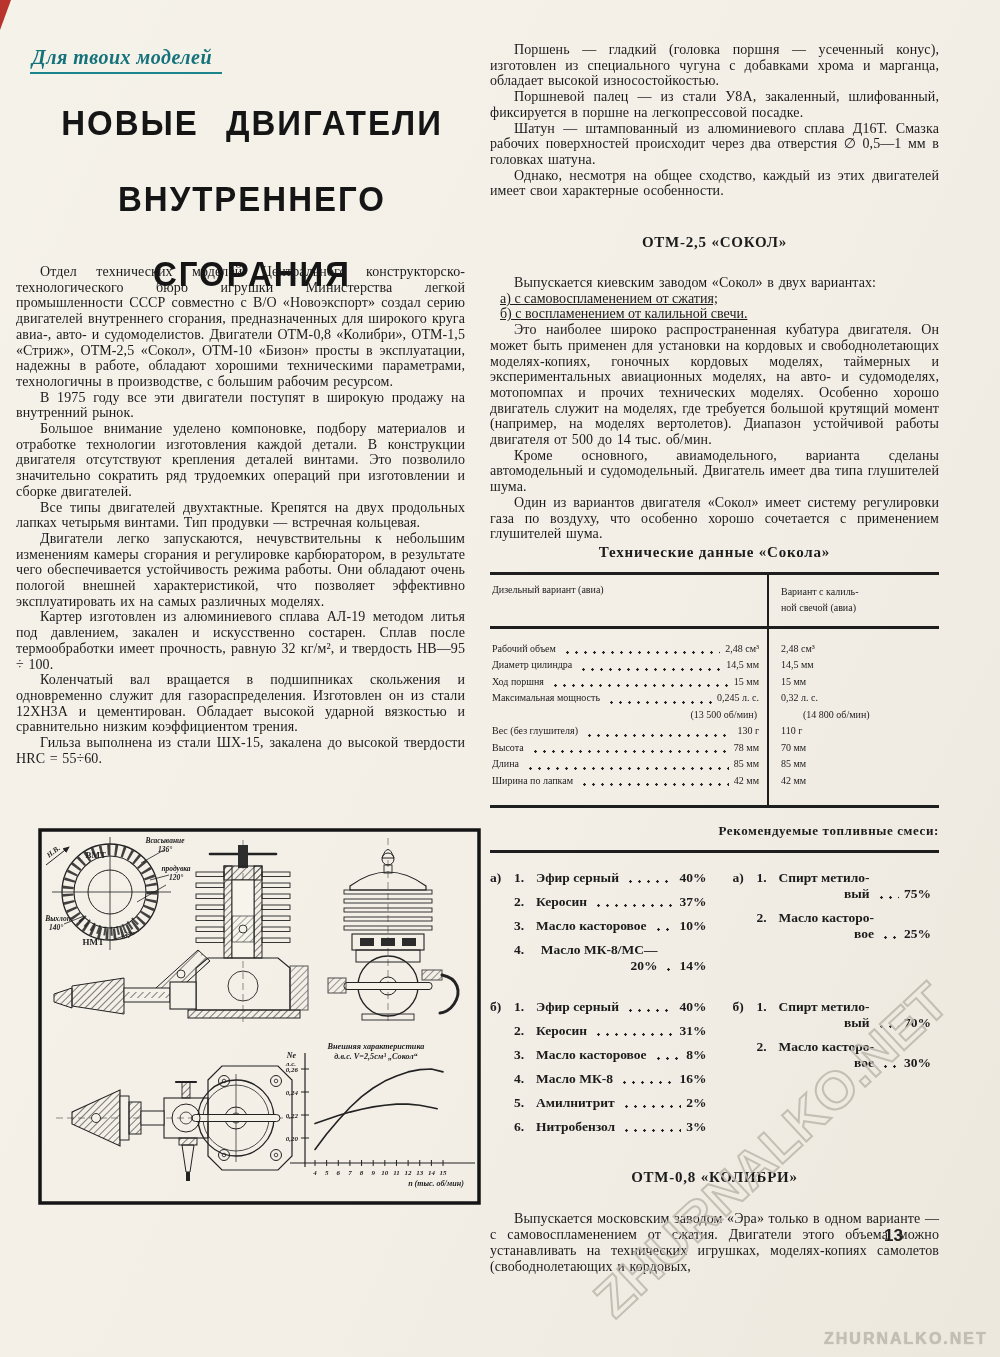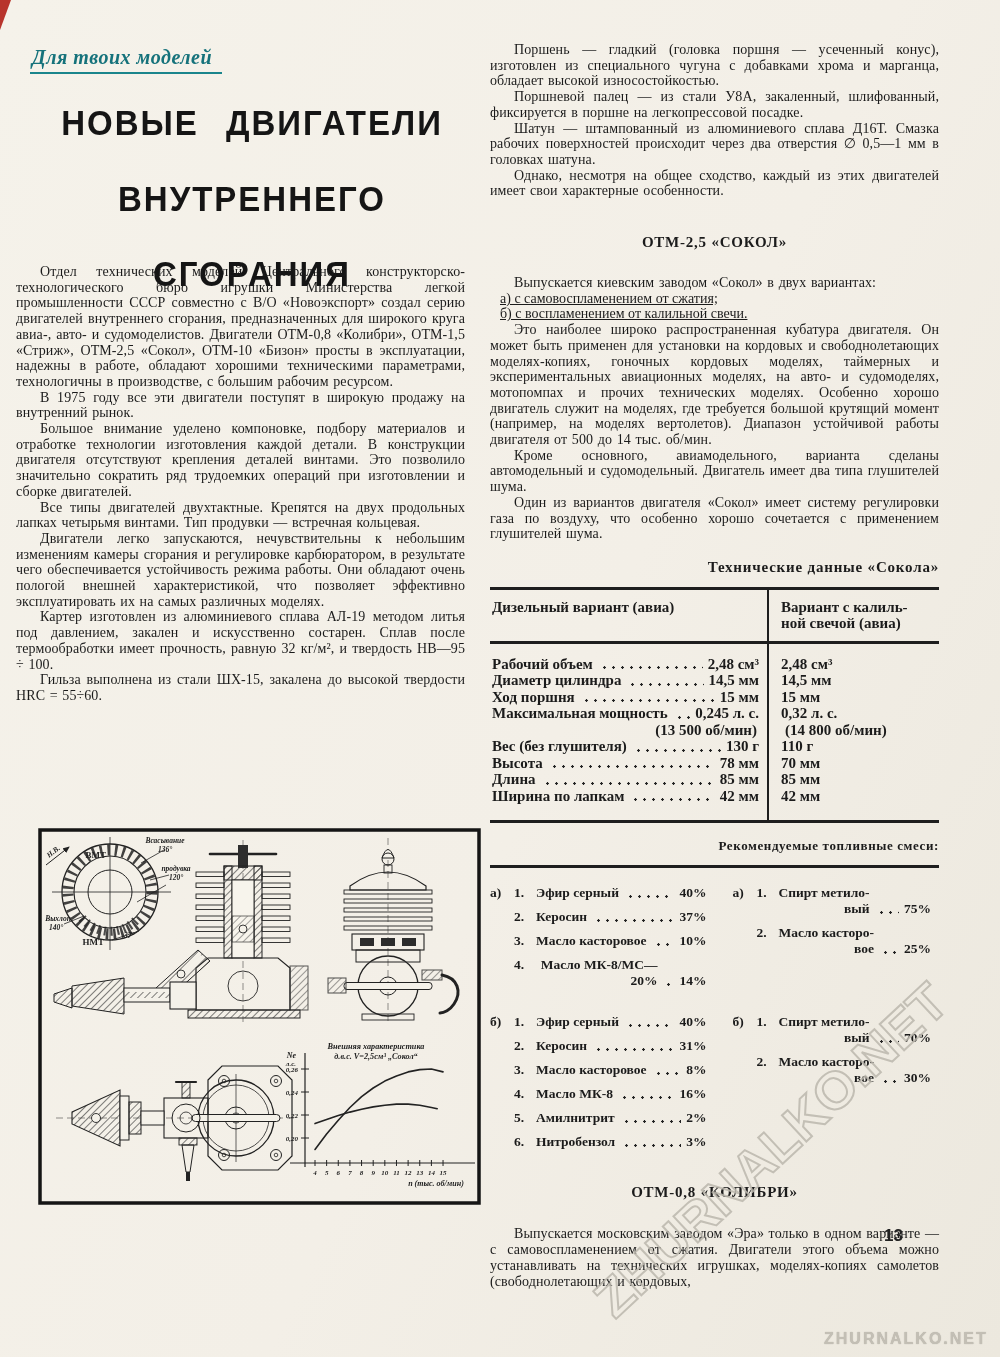--- a/index.html
+++ b/index.html
@@ -15,40 +15,40 @@
     font-family:"Liberation Sans",sans-serif;font-weight:bold;font-size:33px;
     letter-spacing:2px;word-spacing:16px;line-height:70px;color:#151515;
     transform:scaleY(1.08);}
   .col{position:absolute;width:449px;}
   #col-left{left:16px;top:264px;}
   #col-right{left:490px;top:42px;}
   p.body-p{margin:0;text-indent:24px;text-align:justify;font-size:14px;
     line-height:15.7px;letter-spacing:.1px;word-spacing:1px;}
   .col-heading{font-weight:bold;text-align:center;font-size:15px;letter-spacing:.8px;margin:0;}
   #sokol-heading{margin:35px 0 24px;}
-  #tech-heading{margin:17px 0 11px;text-align:right;}
+  #tech-heading{margin:2px 0 11px;}
   #kolibri-heading{margin:26px 0 25px;}
   .variant-line{font-size:14px;line-height:15.7px;padding-left:10px;margin:0;text-decoration:underline;}
   .sokol-paras p.body-p{margin:0;}
   
   .tech-table{position:relative;border-top:3px solid #1e1e1e;border-bottom:3px solid #1e1e1e;
-    font-weight:bold;font-size:15px;margin-top:8px;}
+    font-weight:normal;font-size:10px;margin-top:8px;}
   .tt-divider{position:absolute;left:277px;top:0;bottom:0;width:2px;background:#1e1e1e;}
   .tt-head{display:flex;border-bottom:3px solid #1e1e1e;padding:9px 0 10px;}
   .tt-head-left{width:277px;padding:0 10px 0 2px;box-sizing:border-box;}
   .tt-head-right{flex:1;padding-left:14px;white-space:pre-line;line-height:16px;}
   .tt-body{padding:12px 0 16px;}
   .tt-row{display:flex;line-height:16.5px;}
   .tt-left{width:277px;display:flex;align-items:flex-end;box-sizing:border-box;padding:0 8px 0 2px;}
   .tt-label{white-space:nowrap;}
   .tt-v{white-space:nowrap;}
   .tt-right{flex:1;padding-left:14px;}
   .tt-subrow{display:flex;line-height:16.5px;}
   .tt-left-sub{width:277px;text-align:right;box-sizing:border-box;padding-right:10px;}
-  .tt-right-sub{flex:1;padding-left:18px;}
+  .tt-right-sub{flex:1;padding-left:36px;}
   .tt-left-sub:empty,.tt-right-sub:empty{display:none;}
   .dots{flex:1;min-width:10px;height:3px;margin:0 5px 3px 7px;
     background-image:radial-gradient(circle,#222 1.15px,transparent 1.45px);
     background-size:9px 3px;background-repeat:repeat-x;background-position:left bottom;}
   
   .fuel-head{border-bottom:3px solid #1e1e1e;text-align:right;font-weight:bold;
     font-size:13px;letter-spacing:.6px;padding:15px 0 11px;}
   .fuel-group{display:flex;margin-top:17px;}
   .fuel-sub-left{width:54%;box-sizing:border-box;padding-right:26px;}
   .fuel-sub-right{width:46%;box-sizing:border-box;padding-right:8px;}
@@ -94,20 +94,21 @@
         <p class="body-p">В 1975 году все эти двигатели поступят в широкую продажу на внутренний рынок.</p>
 
         <p class="body-p">Большое внимание уделено компоновке, подбору материалов и отработке технологии изготовления каждой детали. В конструкции двигателя отсутствуют крепления деталей винтами. Это позволило значительно сократить ряд трудоемких операций при изготовлении и сборке двигателей.</p>
 
         <p class="body-p">Все типы двигателей двухтактные. Крепятся на двух продольных лапках четырьмя винтами. Тип продувки — встречная кольцевая.</p>
 
         <p class="body-p">Двигатели легко запускаются, нечувствительны к небольшим изменениям камеры сгорания и регулировке карбюратором, в результате чего обеспечивается устойчивость режима работы. Они обладают очень пологой внешней характеристикой, что позволяет эффективно эксплуатировать их на самых различных моделях.</p>
 
         <p class="body-p">Картер изготовлен из алюминиевого сплава АЛ-19 методом литья под давлением, закален и искусственно состарен. Сплав после термообработки имеет прочность, равную 32 кг/м², и твердость НВ—95 ÷ 100.</p>
 
+        <p class="body-p">Коленчатый вал вращается в подшипниках скольжения и одновременно служит для газораспределения. Изготовлен он из стали 12ХН3А и цементирован. Обладает высокой ударной вязкостью и сравнительно низким коэффициентом трения.</p>
 
         <p class="body-p">Гильза выполнена из стали ШХ-15, закалена до высокой твердости HRC = 55÷60.</p>
       </div>
   </div>
 
   <div id="figure">
     <svg class="figure-svg" viewBox="0 0 443 377">
       <defs>
         <pattern id="hatch" patternUnits="userSpaceOnUse" width="5" height="5" patternTransform="rotate(45)">
           <line x1="0" y1="0" x2="0" y2="5" stroke="#3a3a3a" stroke-width="1.3"></line>

